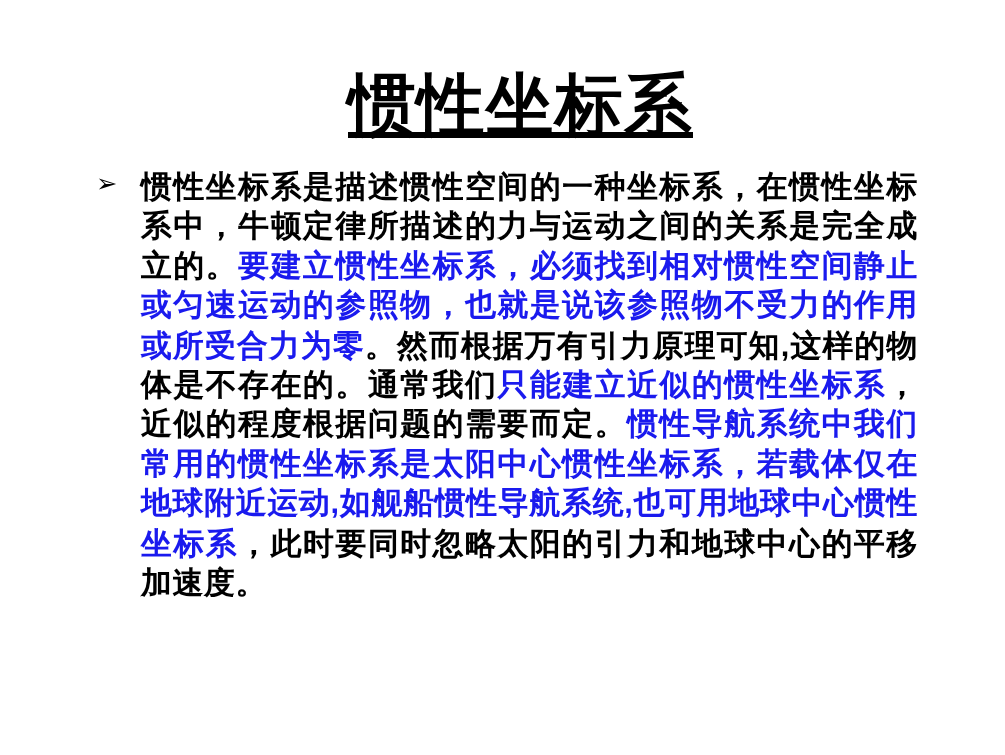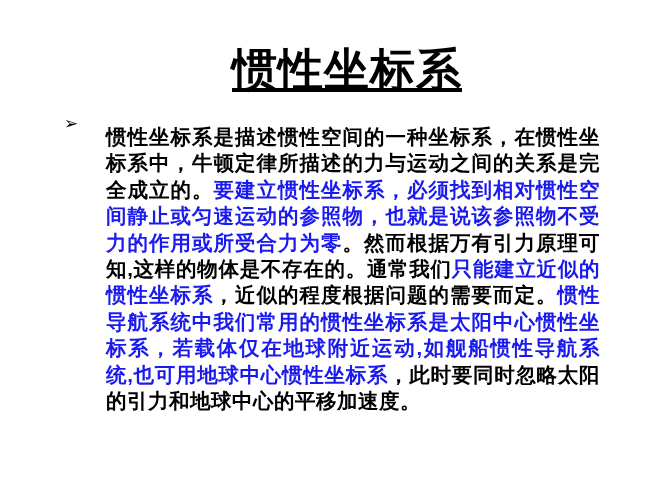--- a/index.html
+++ b/index.html
@@ -42,21 +42,21 @@
     flex: 0 0 auto;
     width: 26px;
     font-family: "DejaVu Sans", "Liberation Sans", sans-serif;
     font-size: 17px;
     line-height: 26px;
     padding-top: 2px;
     color: var(--fg, #000000);
   }
   .body-text {
     flex: 1 1 auto;
-    margin: 16px;
+    margin: 4px;
     font-family: "Liberation Sans", "DejaVu Sans", sans-serif;
     font-weight: 700;
     font-size: 20.5px;
     line-height: 26.4px;
     color: var(--fg, #000000);
     text-align: justify;
     letter-spacing: 0.5px;
     word-break: break-all;
   }
   .body-text .hl {

